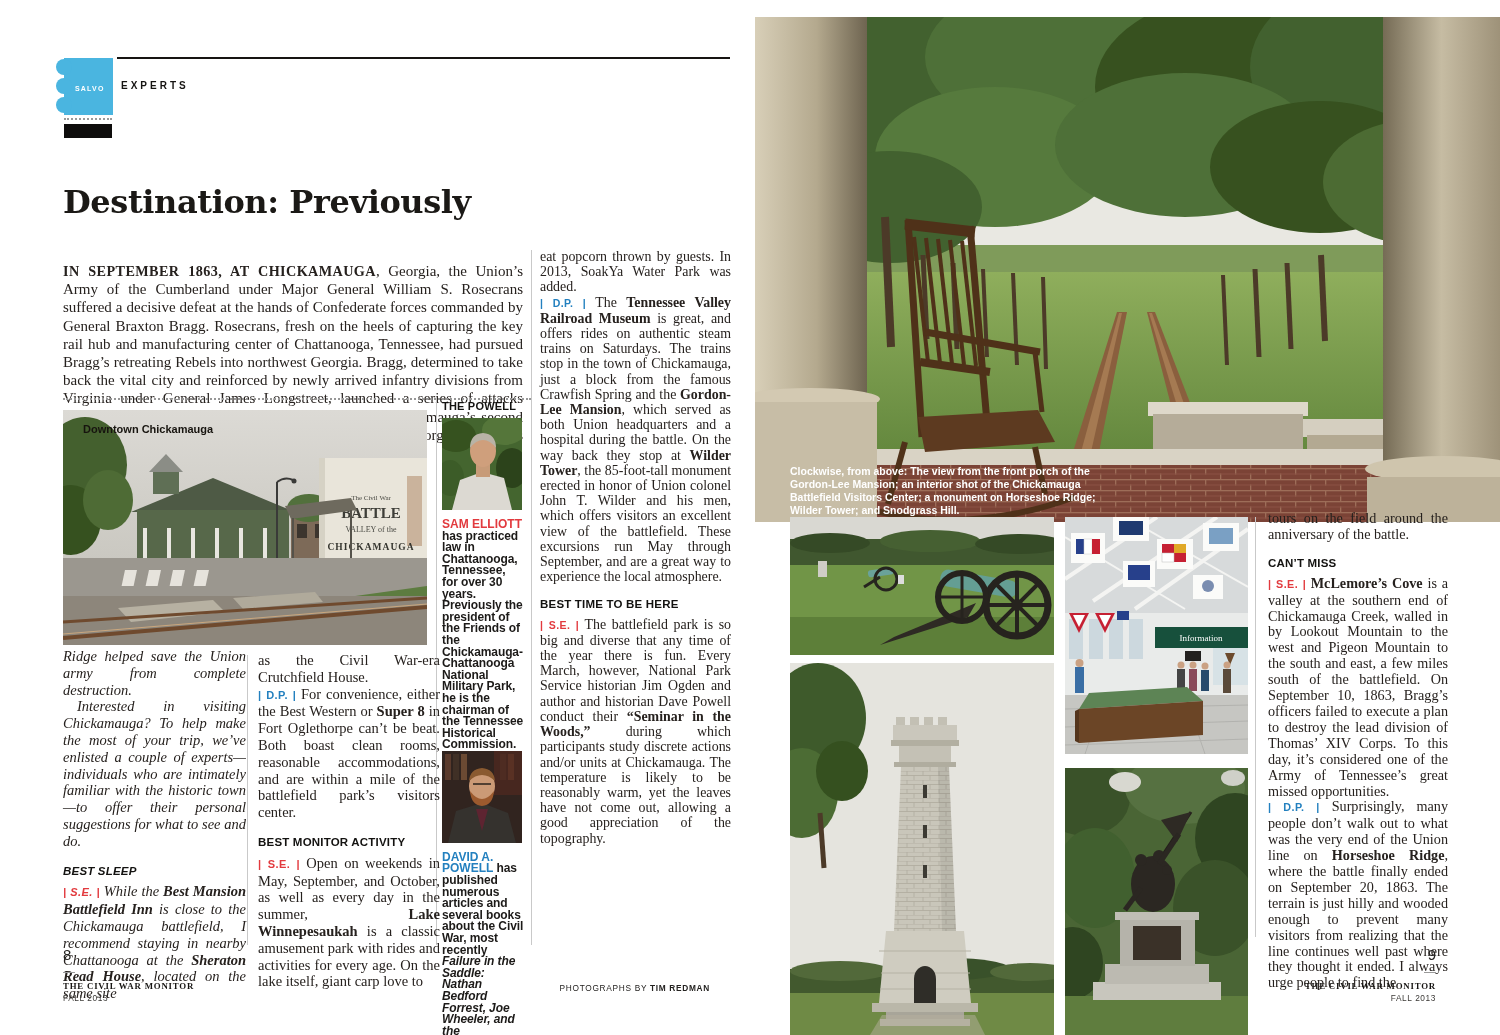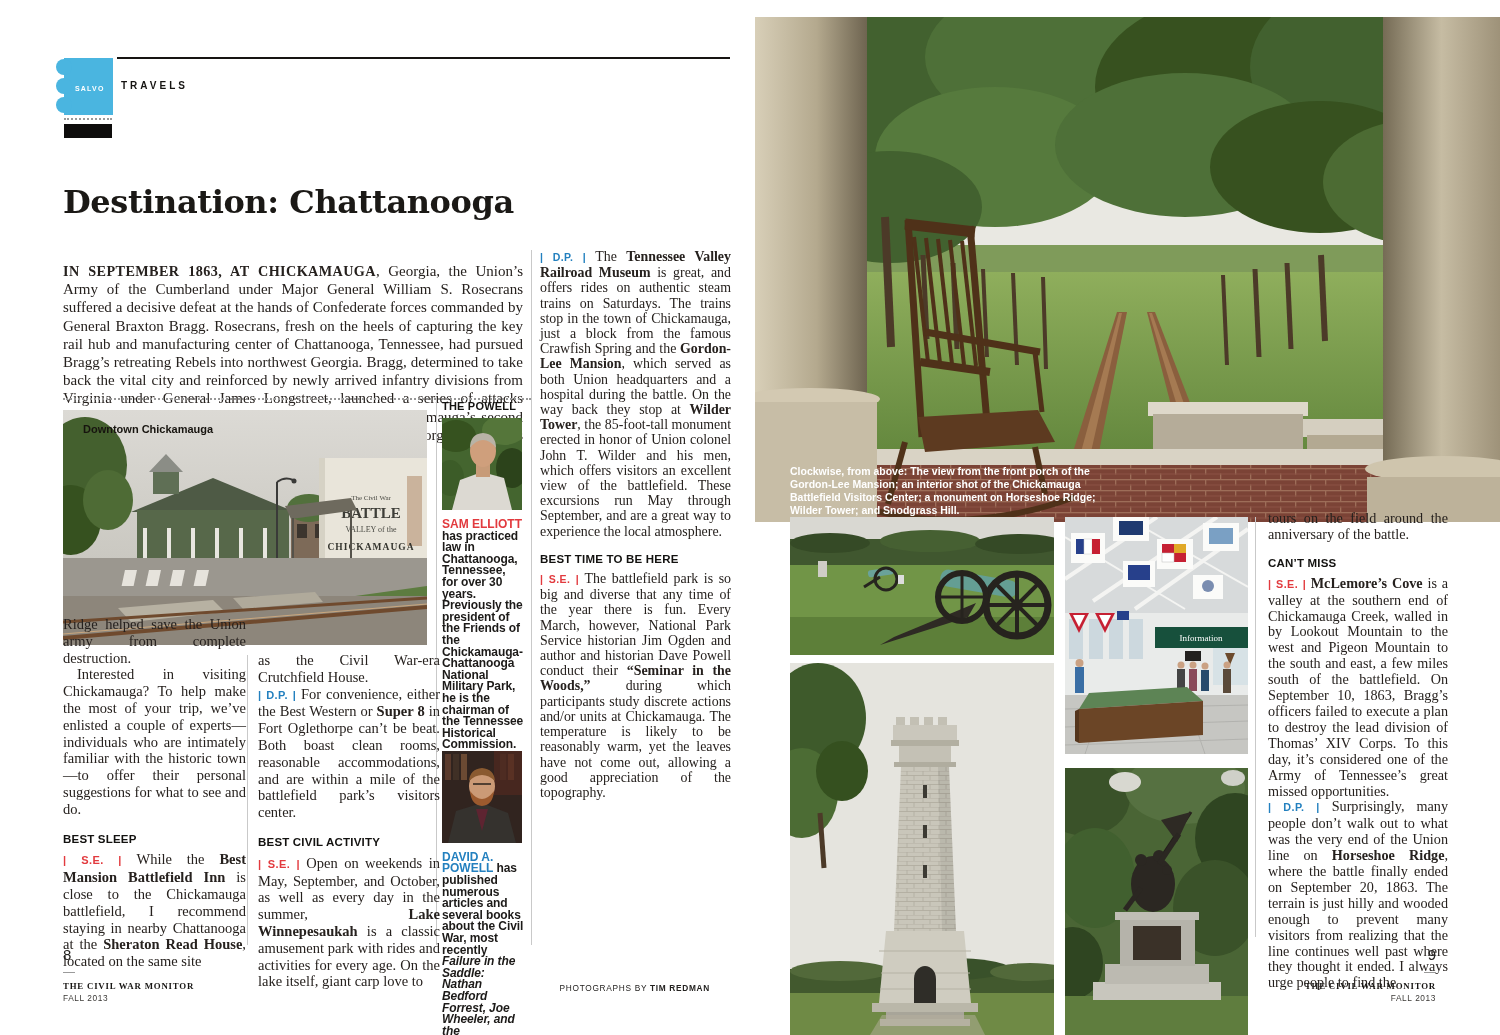--- a/index.html
+++ b/index.html
@@ -80,25 +80,25 @@
 
     <svg class="salvo-svg" width="58" height="57" viewBox="0 0 58 57">
       <g>
         <rect x="9" y="0" width="49" height="57" fill="#4ab5e0"></rect>
         <circle cx="9" cy="9" r="8" fill="#4ab5e0"></circle>
         <circle cx="9" cy="28" r="8" fill="#4ab5e0"></circle>
         <circle cx="9" cy="47" r="8" fill="#4ab5e0"></circle>
       </g>
       <text x="20" y="33" font-family="Liberation Sans, sans-serif" font-weight="bold" font-size="7" letter-spacing="1.2" fill="#ffffff">SALVO</text>
     </svg>
-    <div class="travels">TRAVELS</div>
+    <div class="travels">EXPERTS</div>
     <div class="perf"></div>
     <div class="stub"></div>
 
-    <h1 class="title">Destination: Chattanooga</h1>
+    <h1 class="title">Destination: Previously</h1>
 
     <p class="intro"><span class="lead">IN SEPTEMBER 1863, AT CHICKAMAUGA</span><span>, Georgia, the Union’s Army of the Cumberland under Major General William S. Rosecrans suffered a decisive defeat at the hands of Confederate forces commanded by General Braxton Bragg. Rosecrans, fresh on the heels of capturing the key rail hub and manufacturing center of Chattanooga, Tennessee, had pursued Bragg’s retreating Rebels into northwest Georgia. Bragg, determined to take back the vital city and reinforced by newly arrived infantry divisions from Virginia under General James Longstreet, launched a series of attacks against Rosecrans. On September 20, the Battle of Chickamauga’s second and final day, only the resolute stand of Major General George H. Thomas on a piece of the battlefield known as Horseshoe</span></p>
 
     <div class="dotrule" style="left:63px;top:398px;width:468px;"></div>
     <div class="vrule" style="left:247px;top:655px;height:290px;"></div>
     <div class="vrule" style="left:436px;top:402px;height:543px;"></div>
     <div class="vrule" style="left:531px;top:250px;height:695px;"></div>
 
     <figure class="ph" style="left:63px;top:410px;width:364px;height:235px;">
       <svg width="364" height="235" viewBox="0 0 364 235" preserveAspectRatio="none">
@@ -165,35 +165,36 @@
           <polygon points="55,198 150,190 162,202 68,212" fill="#b7b1a2"></polygon>
           <polygon points="170,188 252,182 260,192 180,199" fill="#b0aa9b"></polygon>
           <line x1="0" y1="228" x2="364" y2="197" stroke="#6f4a2e" stroke-width="4"></line>
           <line x1="0" y1="212" x2="364" y2="188" stroke="#6f4a2e" stroke-width="3"></line>
           <line x1="0" y1="224" x2="364" y2="194" stroke="#caa77e" stroke-width="1"></line>
         </g>
       </svg>
       <figcaption class="downtown-cap">Downtown Chickamauga</figcaption>
     </figure>
 
-    <div class="bodycol c12" style="left:63px;top:616px;width:183px;">
+    <div class="bodycol c12" style="left:63px;top:648px;width:183px;font-style:italic;">
       <p>Ridge helped save the Union army from complete destruction.</p>
       <p class="indent">Interested in visiting Chickamauga? To help make the most of your trip, we’ve enlisted a couple of experts—individuals who are intimately familiar with the historic town—to offer their personal suggestions for what to see and do.</p>
       <h4 class="kicker">BEST SLEEP</h4>
       <p><span class="seg-r">| S.E. |  </span>While the <span class="seg-b">Best Mansion Battlefield Inn</span> is close to the Chickamauga battlefield, I recommend staying in nearby Chattanooga at the <span class="seg-b">Sheraton Read House</span>, located on the same site</p>
     </div>
 
     <div class="bodycol c12" style="left:250px;top:652px;width:182px;margin-left:8px;">
       <p>as the Civil War-era Crutchfield House.</p>
       <p><span class="seg-bl">| D.P. |  </span>For convenience, either the Best Western or <span class="seg-b">Super 8</span> in Fort Oglethorpe can’t be beat. Both boast clean rooms, reasonable accommodations, and are within a mile of the battlefield park’s visitors center.</p>
-      <h4 class="kicker">BEST CIVIL ACTIVITY</h4>
+      <h4 class="kicker">BEST MONITOR ACTIVITY</h4>
       <p><span class="seg-r">| S.E. |  </span>Open on weekends in May, September, and October, as well as every day in the summer, <span class="seg-b">Lake Winnepesaukah</span> is a classic amusement park with rides and activities for every age. On the lake itself, giant carp love to</p>
     </div>
 
     <div class="bodycol c3" style="left:540px;top:249px;width:191px;">
+      <p>eat popcorn thrown by guests. In 2013, SoakYa Water Park was added.</p>
       <p><span class="seg-bl">| D.P. |  </span>The <span class="seg-b">Tennessee Valley Railroad Museum</span> is great, and offers rides on authentic steam trains on Saturdays. The trains stop in the town of Chickamauga, just a block from the famous Crawfish Spring and the <span class="seg-b">Gordon-Lee Mansion</span>, which served as both Union headquarters and a hospital during the battle. On the way back they stop at <span class="seg-b">Wilder Tower</span>, the 85-foot-tall monument erected in honor of Union colonel John T. Wilder and his men, which offers visitors an excellent view of the battlefield. These excursions run May through September, and are a great way to experience the local atmosphere.</p>
       <h4 class="kicker">BEST TIME TO BE HERE</h4>
       <p><span class="seg-r">| S.E. |  </span>The battlefield park is so big and diverse that any time of the year there is fun. Every March, however, National Park Service historian Jim Ogden and author and historian Dave Powell conduct their <span class="seg-b">“Seminar in the Woods,”</span> during which participants study discrete actions and/or units at Chickamauga. The temperature is likely to be reasonably warm, yet the leaves have not come out, allowing a good appreciation of the topography.</p>
     </div>
 
     <aside class="experts">
       <h4 class="kicker">THE POWELL</h4>
       <figure>
         <svg width="80" height="92" viewBox="0 0 80 92">
           <rect width="80" height="92" fill="#44652f"></rect>

